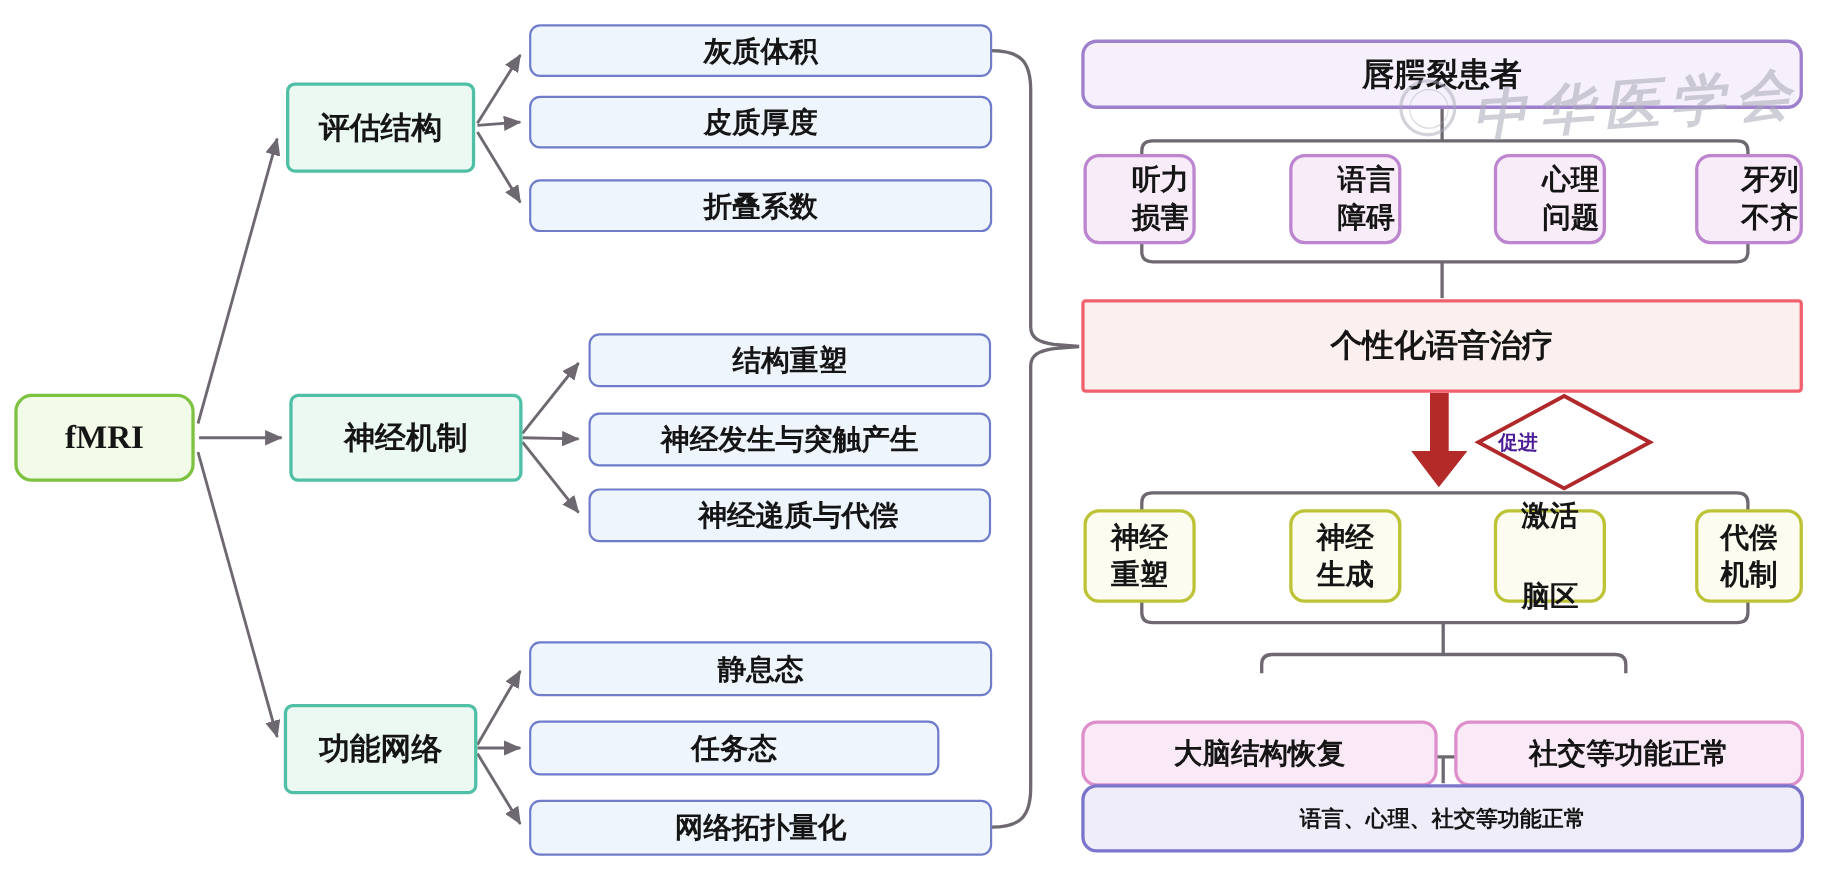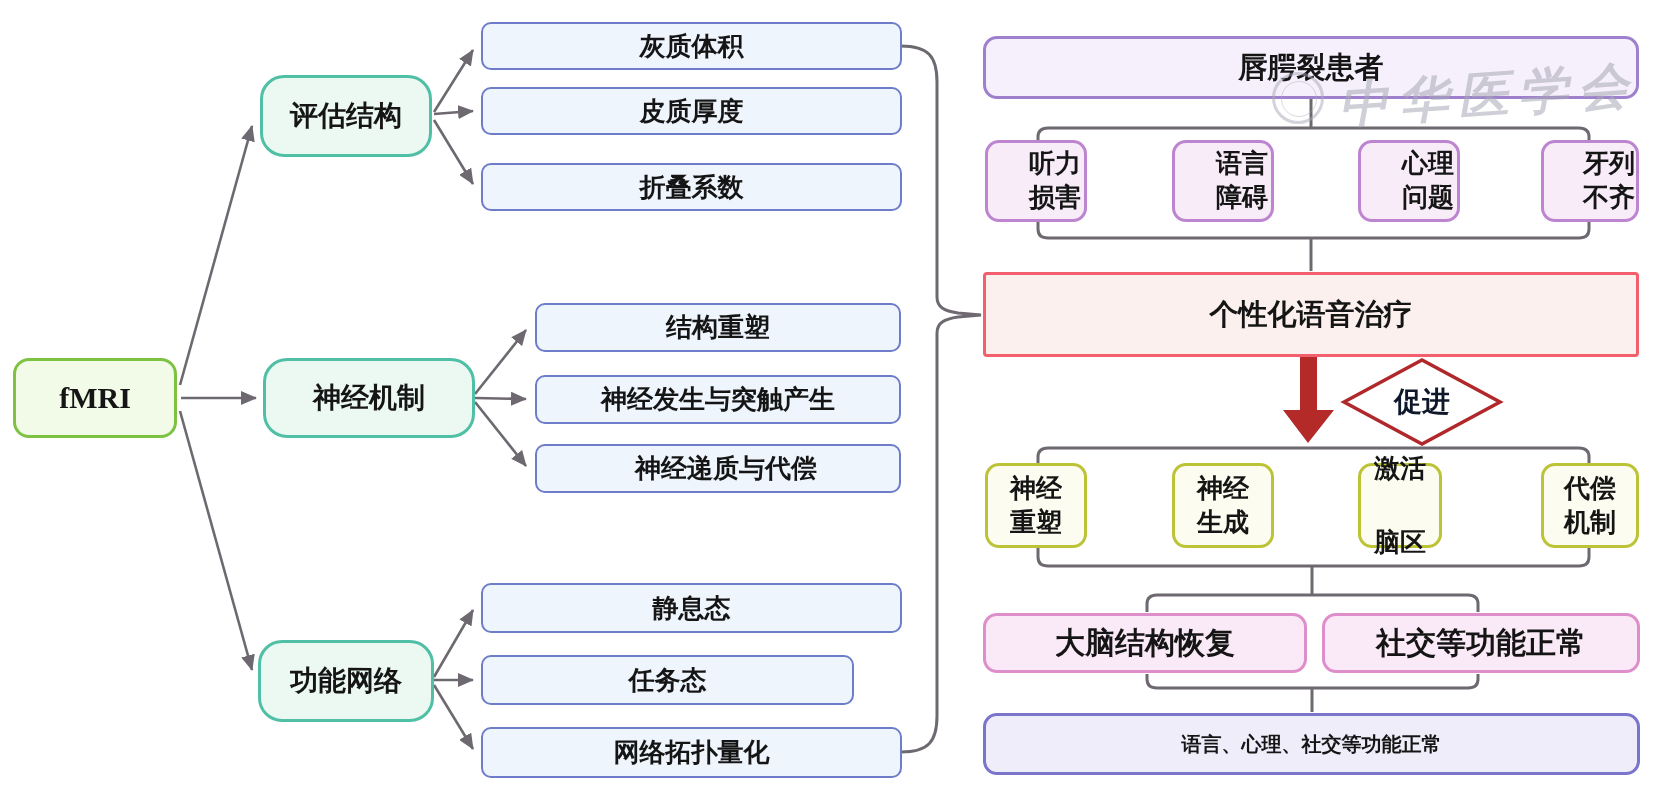--- a/index.html
+++ b/index.html
@@ -2,32 +2,32 @@
 <html><head>
 <meta charset="utf-8">
 <style>
   html,body{margin:0;padding:0;background:#fff;}
   #canvas{position:relative;width:1663px;height:796px;background:#fff;overflow:hidden;
           font-family:"Liberation Serif","DejaVu Serif",serif;}
   svg.wires{position:absolute;left:0;top:0;z-index:1;}
   .box{position:absolute;z-index:2;display:flex;align-items:center;justify-content:center;
        box-sizing:border-box;text-align:center;font-weight:bold;color:#151515;}
   .root-box{border:3px solid #7EC242;background:#F2FAE8;border-radius:16px;font-size:30px;}
-  .mid-box{border:3px solid #4FBFA5;background:#ECF8F2;border-radius:24px;font-size:28px;}
+  .mid-box{border:3px solid #4FBFA5;background:#ECF8F2;border-radius:8px;font-size:28px;}
   .leaf-box{border:2.5px solid #6F7CC9;background:#EFF5FD;border-radius:10px;font-size:26px;}
   .big-purple{border:3px solid #9E80CC;background:#F5F0FB;border-radius:14px;font-size:29px;}
   .sym-box{border:3px solid #BD85CF;background:#F8ECF9;border-radius:14px;font-size:26px;
            flex-direction:column;line-height:1.3;padding-left:38px;}
   .therapy-box{border:3.5px solid #F2606E;background:#FCF0EF;border-radius:4px;font-size:29px;}
   .mech-box{border:3px solid #BDC336;background:#FCFCF0;border-radius:14px;font-size:26px;
             flex-direction:column;line-height:1.3;}
-  .outcome-box{border:3px solid #DE8FCB;background:#FAE9F6;border-radius:14px;font-size:30px;}
+  .outcome-box{border:3px solid #DE8FCB;background:#FAE9F6;border-radius:14px;font-size:26px;margin-top:42px;}
   .final-box{border:3px solid #7B74CB;background:#EFEDF9;border-radius:14px;font-size:20px;}
-  .diamond-label{position:absolute;z-index:3;font-size:28px;font-weight:bold;color:#0f172a;
-                 display:flex;align-items:center;justify-content:center;}
+  .diamond-label{position:absolute;z-index:3;font-size:18px;font-weight:bold;color:#4c1d95;
+                 display:flex;align-items:center;justify-content:flex-start;}
   .watermark{position:absolute;z-index:4;pointer-events:none;color:rgba(168,168,184,0.55);}
   .wm-text{position:absolute;left:1338px;top:62px;font-size:50px;font-style:italic;font-weight:bold;
            letter-spacing:10px;transform:rotate(-4deg);white-space:nowrap;}
   .wm-ring{position:absolute;left:1272px;top:72px;width:52px;height:52px;border-radius:50%;
            border:3px solid rgba(168,168,184,0.5);box-sizing:border-box;}
   .wm-ring-inner{position:absolute;left:6px;top:6px;width:34px;height:34px;border-radius:50%;
            border:1.5px solid rgba(168,168,184,0.45);}
 </style>
 </head>
 <body>
@@ -162,21 +162,21 @@
   </div>
 
   <div class="box mech-box" style="left:985px;top:463px;width:102px;height:85px;">
     <span>神经</span>
     <span>重塑</span>
   </div>
   <div class="box mech-box" style="left:1172px;top:463px;width:102px;height:85px;">
     <span>神经</span>
     <span>生成</span>
   </div>
-  <div class="box mech-box" style="left:1358px;top:463px;width:84px;height:85px;gap:40px;">
+  <div class="box mech-box" style="left:1358px;top:463px;width:102px;height:85px;gap:40px;">
     <span>激活</span>
     <span>脑区</span>
   </div>
   <div class="box mech-box" style="left:1541px;top:463px;width:98px;height:85px;">
     <span>代偿</span>
     <span>机制</span>
   </div>
 
   <div class="box outcome-box" style="left:983px;top:613px;width:324px;height:60px;">
     <span>大脑结构恢复</span>

